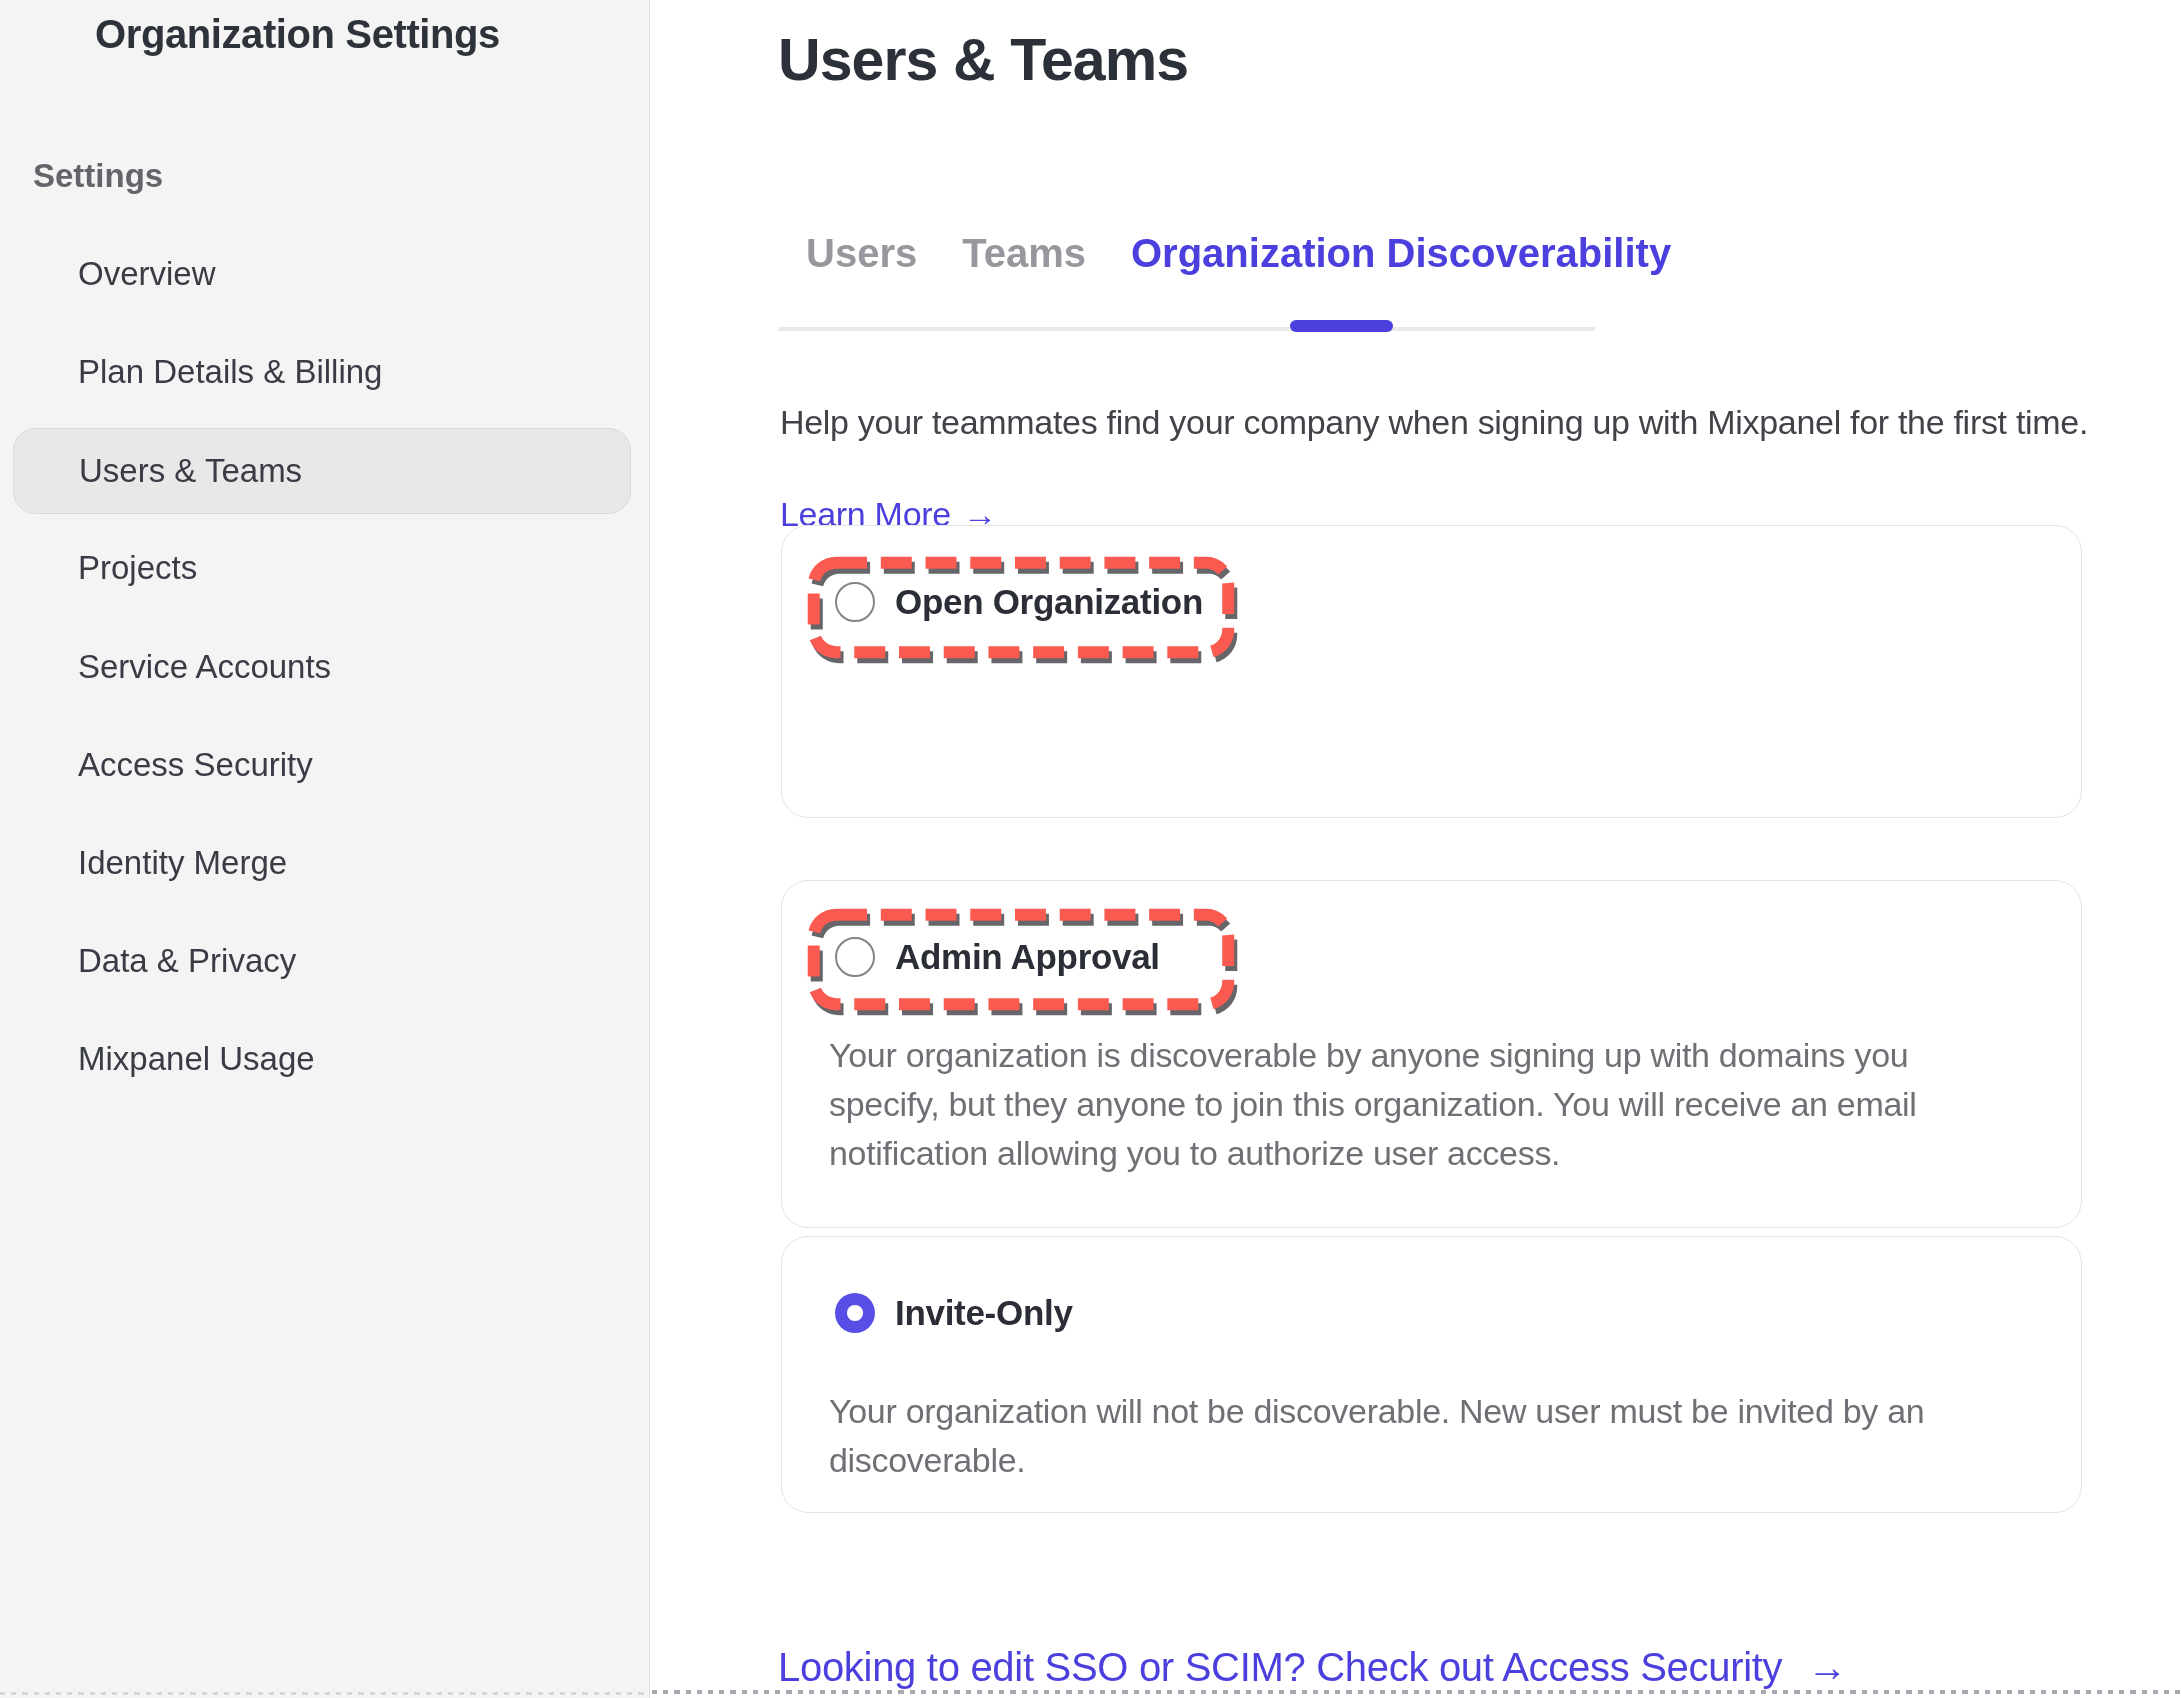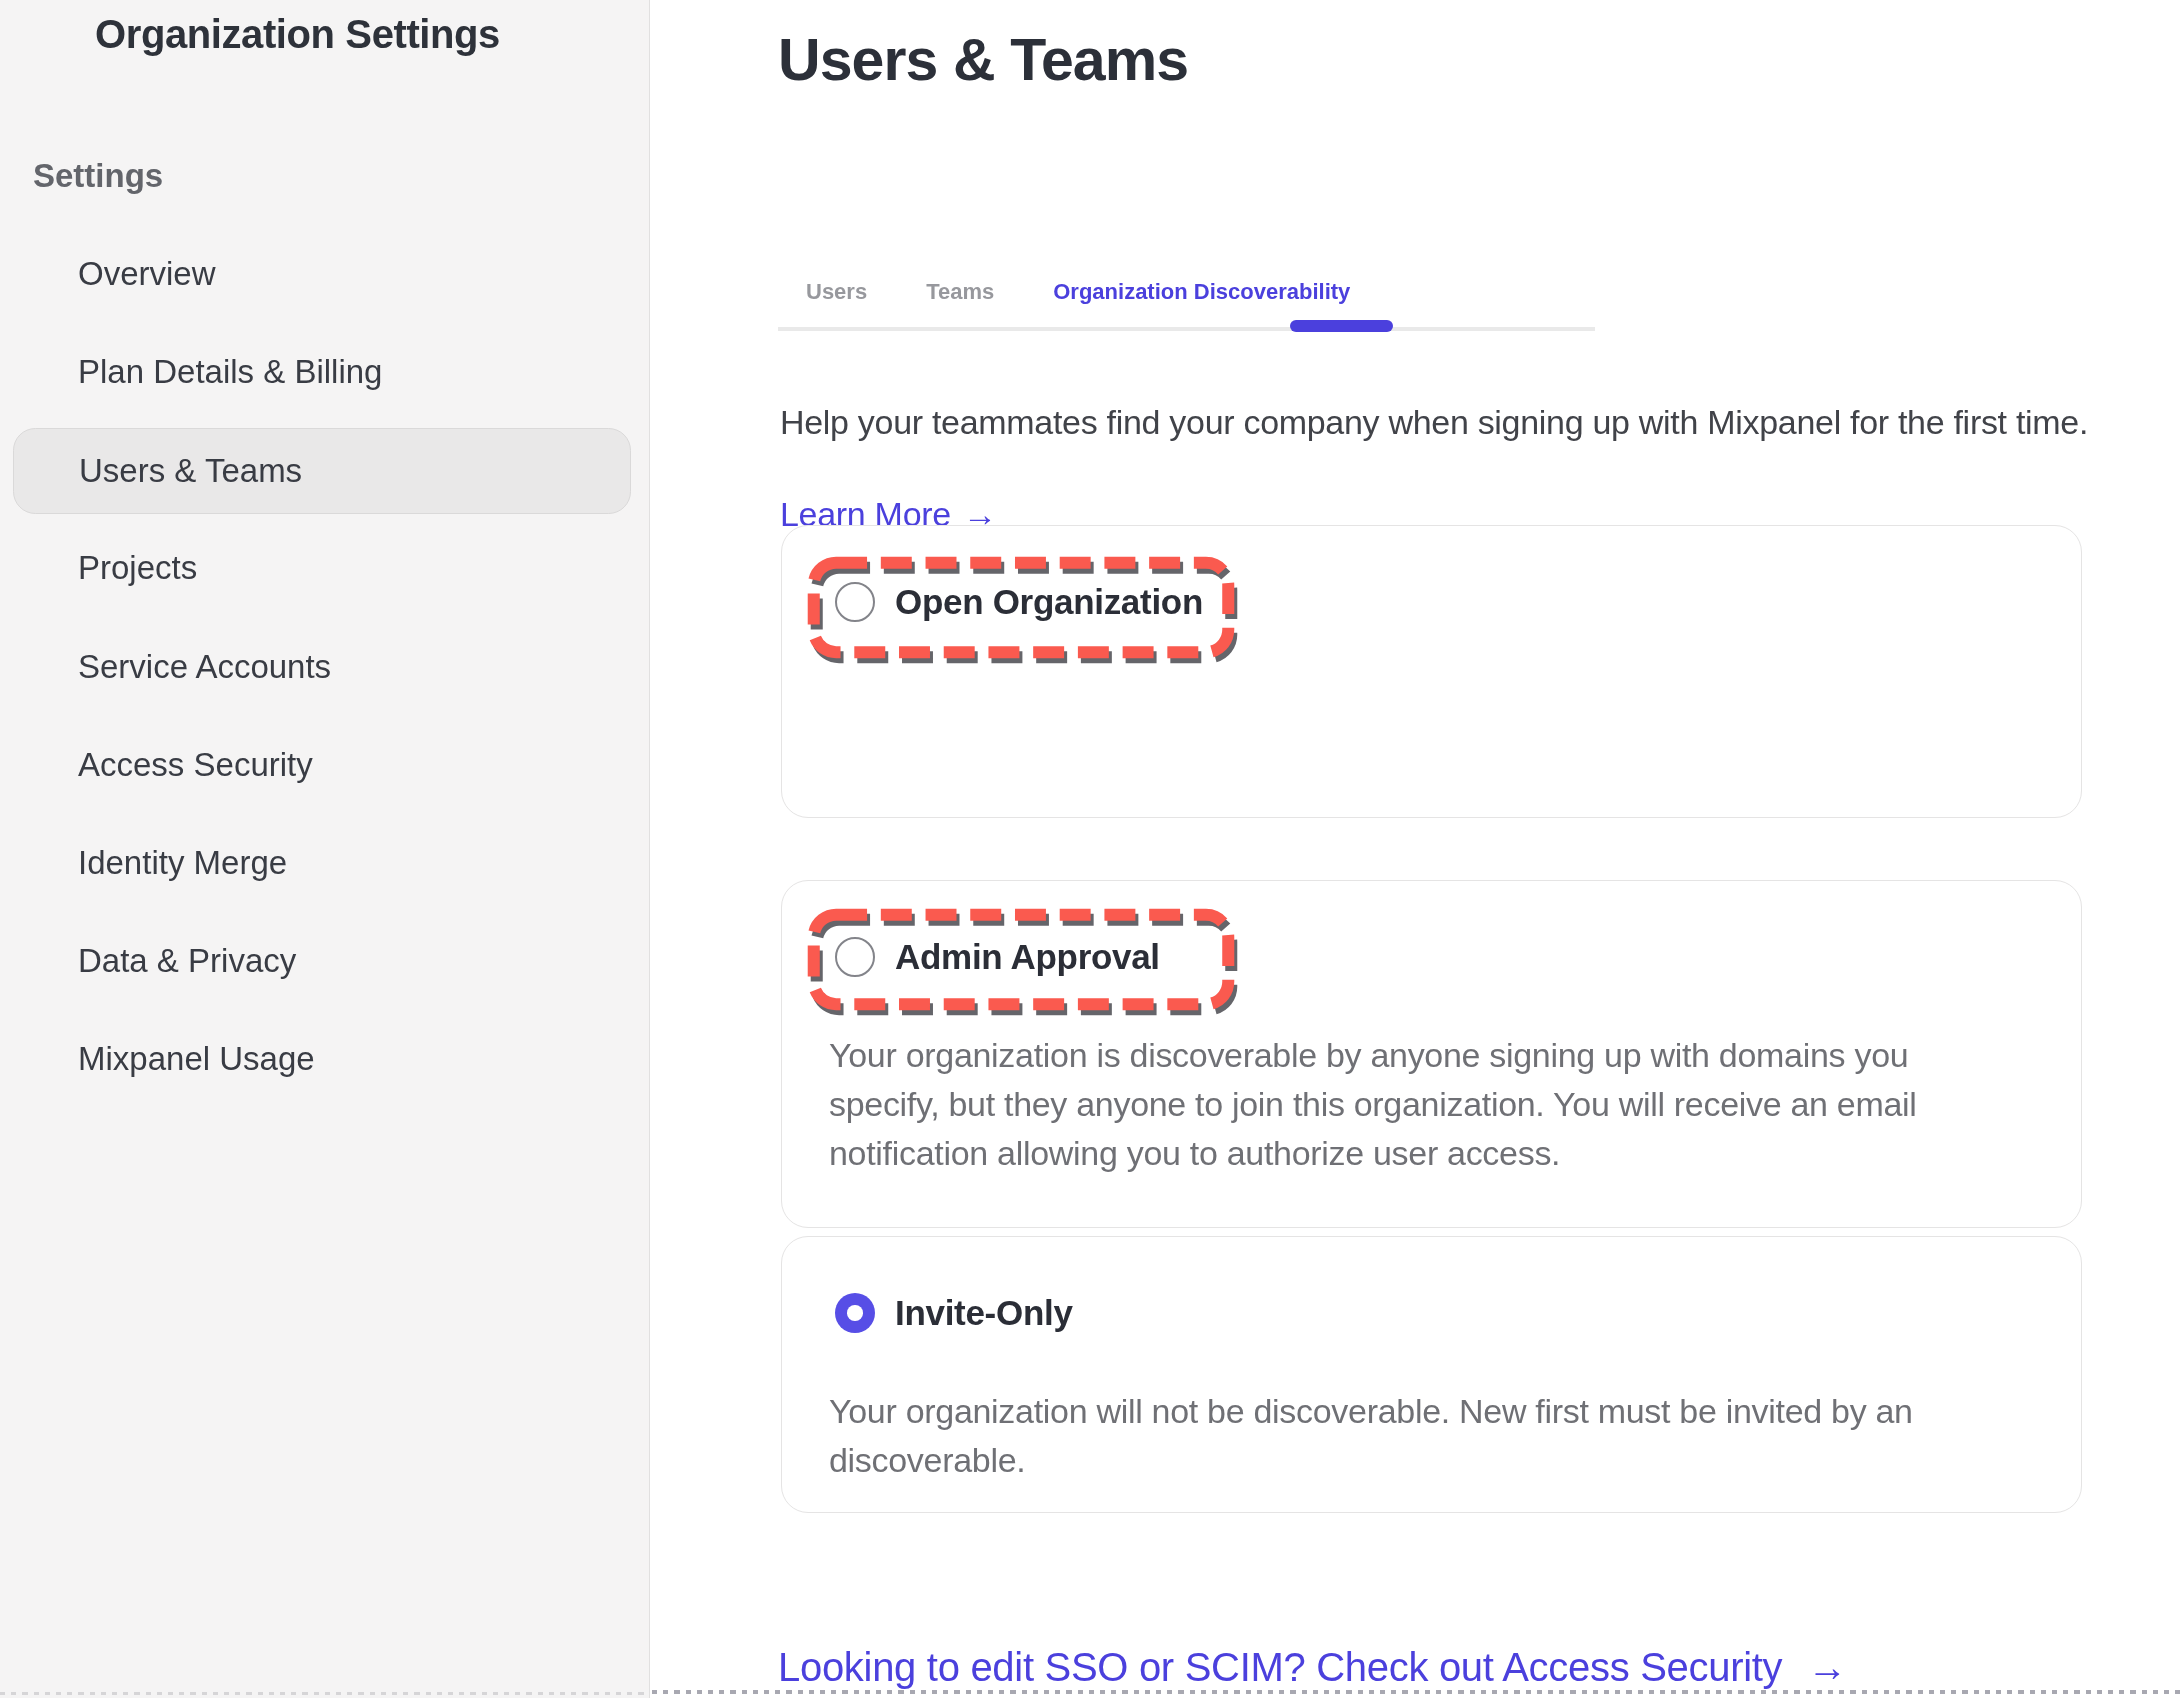--- a/index.html
+++ b/index.html
@@ -35,22 +35,22 @@
   }
 
   
   .main{position:absolute;left:650px;top:0;right:0;bottom:0;background:#fff;}
   .page-title{
     position:absolute;left:128px;top:26px;margin:0;
     font-size:59px;font-weight:700;color:#2c3039;letter-spacing:-0.9px;
     white-space:nowrap;
   }
   .tabs{
-    position:absolute;left:156px;top:231px;display:flex;gap:59px;
-    font-size:22px;font-weight:600;margin-top:48px;
+    position:absolute;left:156px;top:231px;display:flex;gap:45px;
+    font-size:40px;font-weight:600;
   }
   .tab{color:#97989d;white-space:nowrap;cursor:pointer;}
   .tab.active{color:var(--accent,#4b40dd);}
   .tab-baseline{
     position:absolute;left:128px;top:327px;width:817px;height:4.3px;
     background:#e9e9e9;
   }
   .tab-indicator{
     position:absolute;left:640px;top:320px;width:103px;height:12px;
     border-radius:6.9px;background:var(--accent,#4b40dd);
@@ -185,21 +185,21 @@
         <div>notification allowing you to authorize user access.</div>
       </div>
     </section>
 
     <section class="card c3">
       <div class="opt-row">
         <span class="radio checked"></span>
         <span class="opt-label">Invite-Only</span>
       </div>
       <div class="opt-body">
-        <div>Your organization will not be discoverable. New first must be invited by an</div>
+        <div>Your organization will not be discoverable. New user must be invited by an</div>
         <div>discoverable.</div>
       </div>
     </section>
 
     <a class="footer-link">
       <span>Looking to edit SSO or SCIM? Check out Access Security</span>
       <span>→</span>
     </a>
   </main>
 

